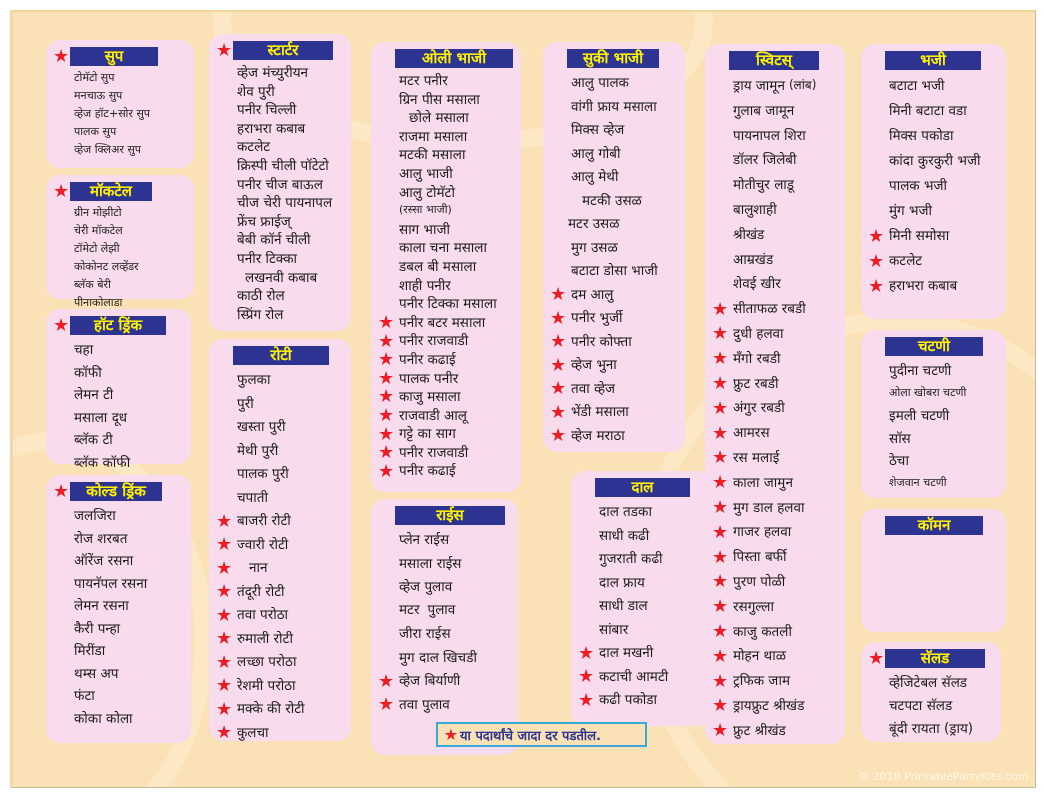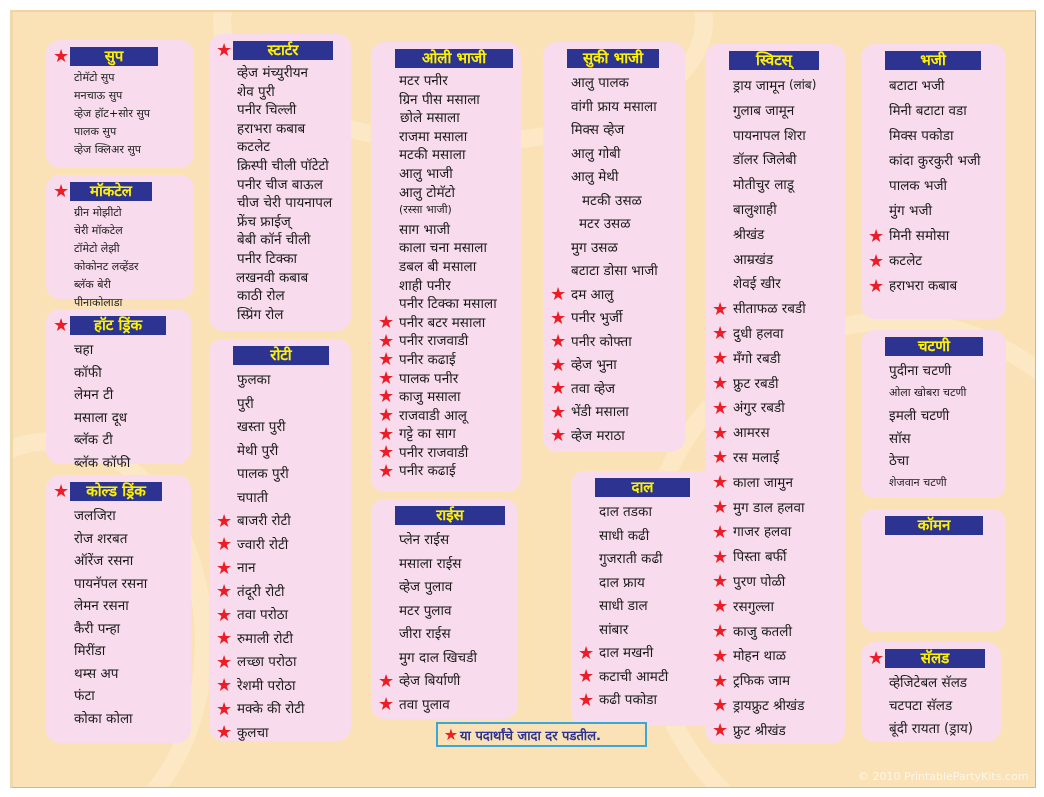--- a/index.html
+++ b/index.html
@@ -246,21 +246,21 @@
           <li class="item">
             <span class="star blank">★</span>
             <span class="txt" style="margin-left: 4px;">बेबी कॉर्न चीली</span>
           </li>
           <li class="item">
             <span class="star blank">★</span>
             <span class="txt" style="margin-left: 4px;">पनीर टिक्का</span>
           </li>
           <li class="item">
             <span class="star blank">★</span>
-            <span class="txt" style="margin-left: 3px; text-align: right;">लखनवी कबाब</span>
+            <span class="txt" style="margin-left: 12px; text-align: right;">लखनवी कबाब</span>
           </li>
           <li class="item">
             <span class="star blank">★</span>
             <span class="txt" style="margin-left: 4px;">काठी रोल</span>
           </li>
           <li class="item">
             <span class="star blank">★</span>
             <span class="txt" style="margin-left: 4px;">स्प्रिंग रोल</span>
           </li>
         </ul>
@@ -298,21 +298,21 @@
           <li class="item" style="height: 23.5px; line-height: 23.5px;">
             <span class="star">★</span>
             <span class="txt" style="margin-left: 4px;">बाजरी रोटी</span>
           </li>
           <li class="item" style="height: 23.5px; line-height: 23.5px;">
             <span class="star">★</span>
             <span class="txt" style="margin-left: 4px;">ज्वारी रोटी</span>
           </li>
           <li class="item" style="height: 23.5px; line-height: 23.5px;">
             <span class="star">★</span>
-            <span class="txt" style="margin-left: 4px;">नान</span>
+            <span class="txt" style="margin-left: 16px;">नान</span>
           </li>
           <li class="item" style="height: 23.5px; line-height: 23.5px;">
             <span class="star">★</span>
             <span class="txt" style="margin-left: 4px;">तंदूरी रोटी</span>
           </li>
           <li class="item" style="height: 23.5px; line-height: 23.5px;">
             <span class="star">★</span>
             <span class="txt" style="margin-left: 4px;">तवा परोठा</span>
           </li>
           <li class="item" style="height: 23.5px; line-height: 23.5px;">
@@ -346,21 +346,21 @@
           <li class="item">
             <span class="star blank">★</span>
             <span class="txt" style="margin-left: 4px;">मटर पनीर</span>
           </li>
           <li class="item">
             <span class="star blank">★</span>
             <span class="txt" style="margin-left: 4px;">ग्रिन पीस मसाला</span>
           </li>
           <li class="item">
             <span class="star blank">★</span>
-            <span class="txt" style="margin-left: 5px;">छोले मसाला</span>
+            <span class="txt" style="margin-left: 14px;">छोले मसाला</span>
           </li>
           <li class="item">
             <span class="star blank">★</span>
             <span class="txt" style="margin-left: 4px;">राजमा मसाला</span>
           </li>
           <li class="item">
             <span class="star blank">★</span>
             <span class="txt" style="margin-left: 4px;">मटकी मसाला</span>
           </li>
           <li class="item">
@@ -426,41 +426,41 @@
           <li class="item">
             <span class="star">★</span>
             <span class="txt" style="margin-left: 4px;">पनीर राजवाडी</span>
           </li>
           <li class="item">
             <span class="star">★</span>
             <span class="txt" style="margin-left: 4px;">पनीर कढाई</span>
           </li>
         </ul>
       </div>
-      <div class="card lg" style="left: 358px; top: 487px; width: 147px; height: 220px;">
+      <div class="card lg" style="left: 358px; top: 487px; width: 147px; height: 256px;">
         <div class="head-wrap">
           <span class="star blank">★</span>
           <div class="head" style="width: 110px;">राईस</div>
         </div>
         <ul class="items">
           <li class="item" style="height: 23.5px; line-height: 23.5px;">
             <span class="star blank">★</span>
             <span class="txt" style="margin-left: 4px;">प्लेन राईस</span>
           </li>
           <li class="item" style="height: 23.5px; line-height: 23.5px;">
             <span class="star blank">★</span>
             <span class="txt" style="margin-left: 4px;">मसाला राईस</span>
           </li>
           <li class="item" style="height: 23.5px; line-height: 23.5px;">
             <span class="star blank">★</span>
             <span class="txt" style="margin-left: 4px;">व्हेज पुलाव</span>
           </li>
           <li class="item" style="height: 23.5px; line-height: 23.5px;">
             <span class="star blank">★</span>
-            <span class="txt" style="margin-left: 4px;">मटर पुलाव</span>
+            <span class="txt" style="margin-left: 4px; font-family: Liberation Mono, monospace;">मटर पुलाव</span>
           </li>
           <li class="item" style="height: 23.5px; line-height: 23.5px;">
             <span class="star blank">★</span>
             <span class="txt" style="margin-left: 4px;">जीरा राईस</span>
           </li>
           <li class="item" style="height: 23.5px; line-height: 23.5px;">
             <span class="star blank">★</span>
             <span class="txt" style="margin-left: 4px;">मुग दाल खिचडी</span>
           </li>
           <li class="item" style="height: 23.5px; line-height: 23.5px;">
@@ -498,21 +498,21 @@
           <li class="item" style="height: 23.5px; line-height: 23.5px;">
             <span class="star blank">★</span>
             <span class="txt" style="margin-left: 4px;">आलु मेथी</span>
           </li>
           <li class="item" style="height: 23.5px; line-height: 23.5px;">
             <span class="star blank">★</span>
             <span class="txt" style="margin-left: 15px;">मटकी उसळ</span>
           </li>
           <li class="item" style="height: 23.5px; line-height: 23.5px;">
             <span class="star blank">★</span>
-            <span class="txt" style="margin-left: 12px;">मटर उसळ</span>
+            <span class="txt" style="margin-left: 1px;">मटर उसळ</span>
           </li>
           <li class="item" style="height: 23.5px; line-height: 23.5px;">
             <span class="star blank">★</span>
             <span class="txt" style="margin-left: 4px;">मुग उसळ</span>
           </li>
           <li class="item" style="height: 23.5px; line-height: 23.5px;">
             <span class="star blank">★</span>
             <span class="txt" style="margin-left: 4px;">बटाटा डोसा भाजी</span>
           </li>
           <li class="item" style="height: 23.5px; line-height: 23.5px;">

